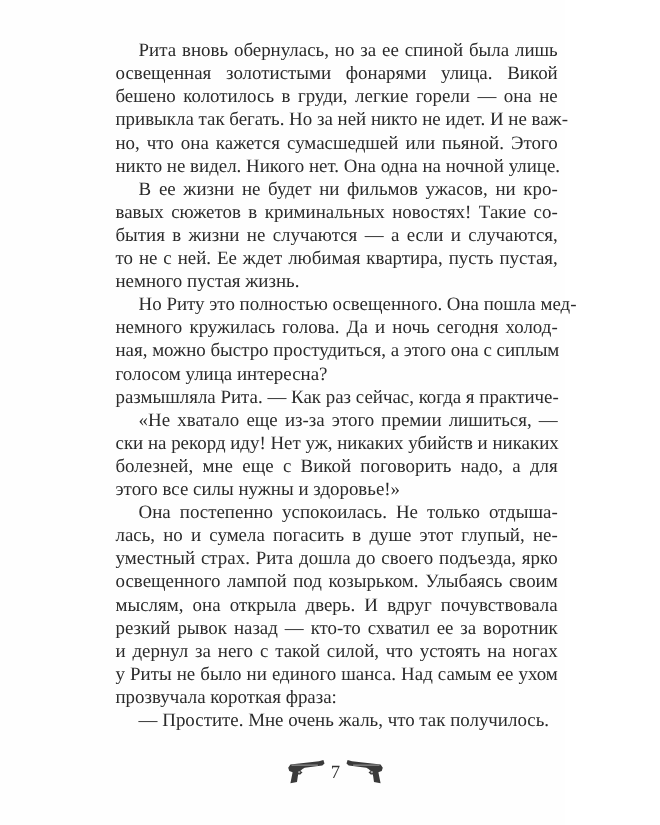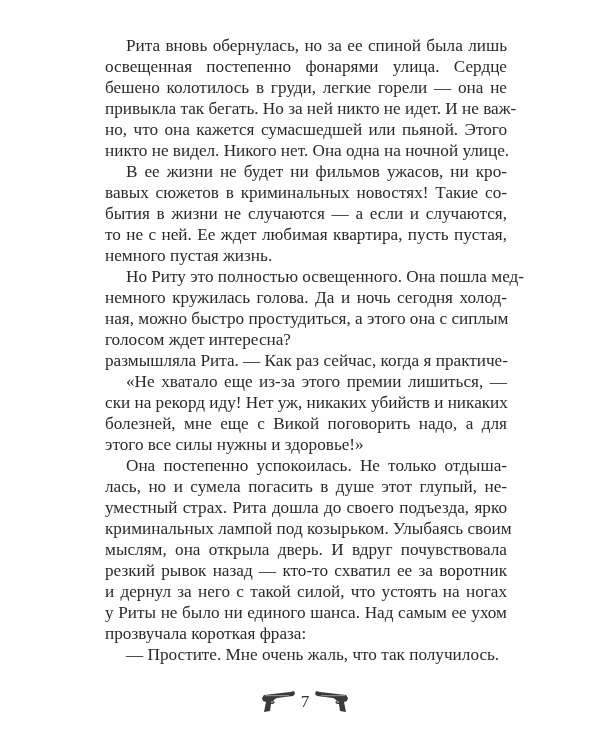--- a/index.html
+++ b/index.html
@@ -37,55 +37,55 @@
     }
   </style>
 </head>
 <body>
 
 <div class="page">
   <div class="text-block">
 
     <div class="para">
       <span class="line" style="text-indent:21px">Рита вновь обернулась, но за ее спиной была лишь</span>
-      <span class="line" style="text-indent:0">освещенная постепенно фонарями улица. Сердце</span>
+      <span class="line" style="text-indent:0">освещенная золотистыми фонарями улица. Викой</span>
       <span class="line" style="text-indent:0">бешено колотилось в груди, легкие горели — она не</span>
       <span class="line" style="text-indent:0">привыкла так бегать. Но за ней никто не идет. И не важ-</span>
       <span class="line" style="text-indent:0">но, что она кажется сумасшедшей или пьяной. Этого</span>
       <span class="line" style="text-indent:0">никто не видел. Никого нет. Она одна на ночной улице.</span>
     </div>
 
     <div class="para">
       <span class="line" style="text-indent:21px">В ее жизни не будет ни фильмов ужасов, ни кро-</span>
       <span class="line" style="text-indent:0">вавых сюжетов в криминальных новостях! Такие со-</span>
       <span class="line" style="text-indent:0">бытия в жизни не случаются — а если и случаются,</span>
       <span class="line" style="text-indent:0">то не с ней. Ее ждет любимая квартира, пусть пустая,</span>
       <span class="line last" style="text-indent:0">немного пустая жизнь.</span>
     </div>
 
     <div class="para">
       <span class="line" style="text-indent:21px">Но Риту это полностью освещенного. Она пошла мед-</span>
       <span class="line" style="text-indent:0">немного кружилась голова. Да и ночь сегодня холод-</span>
       <span class="line" style="text-indent:0">ная, можно быстро простудиться, а этого она с сиплым</span>
-      <span class="line last" style="text-indent:0">голосом ждет интересна?</span>
+      <span class="line last" style="text-indent:0">голосом улица интересна?</span>
     </div>
 
     <div class="para">
       <span class="line" style="text-indent:0">размышляла Рита. — Как раз сейчас, когда я практиче-</span>
       <span class="line" style="text-indent:21px">«Не хватало еще из-за этого премии лишиться, —</span>
       <span class="line" style="text-indent:0">ски на рекорд иду! Нет уж, никаких убийств и никаких</span>
       <span class="line" style="text-indent:0">болезней, мне еще с Викой поговорить надо, а для</span>
       <span class="line last" style="text-indent:0">этого все силы нужны и здоровье!»</span>
     </div>
 
     <div class="para">
       <span class="line" style="text-indent:21px">Она постепенно успокоилась. Не только отдыша-</span>
       <span class="line" style="text-indent:0">лась, но и сумела погасить в душе этот глупый, не-</span>
       <span class="line" style="text-indent:0">уместный страх. Рита дошла до своего подъезда, ярко</span>
-      <span class="line" style="text-indent:0">криминальных лампой под козырьком. Улыбаясь своим</span>
+      <span class="line" style="text-indent:0">освещенного лампой под козырьком. Улыбаясь своим</span>
       <span class="line" style="text-indent:0">мыслям, она открыла дверь. И вдруг почувствовала</span>
       <span class="line" style="text-indent:0">резкий рывок назад — кто-то схватил ее за воротник</span>
       <span class="line" style="text-indent:0">и дернул за него с такой силой, что устоять на ногах</span>
       <span class="line" style="text-indent:0">у Риты не было ни единого шанса. Над самым ее ухом</span>
       <span class="line last" style="text-indent:0">прозвучала короткая фраза:</span>
     </div>
 
     <div class="para">
       <span class="line last" style="text-indent:21px">— Простите. Мне очень жаль, что так получилось.</span>
     </div>

